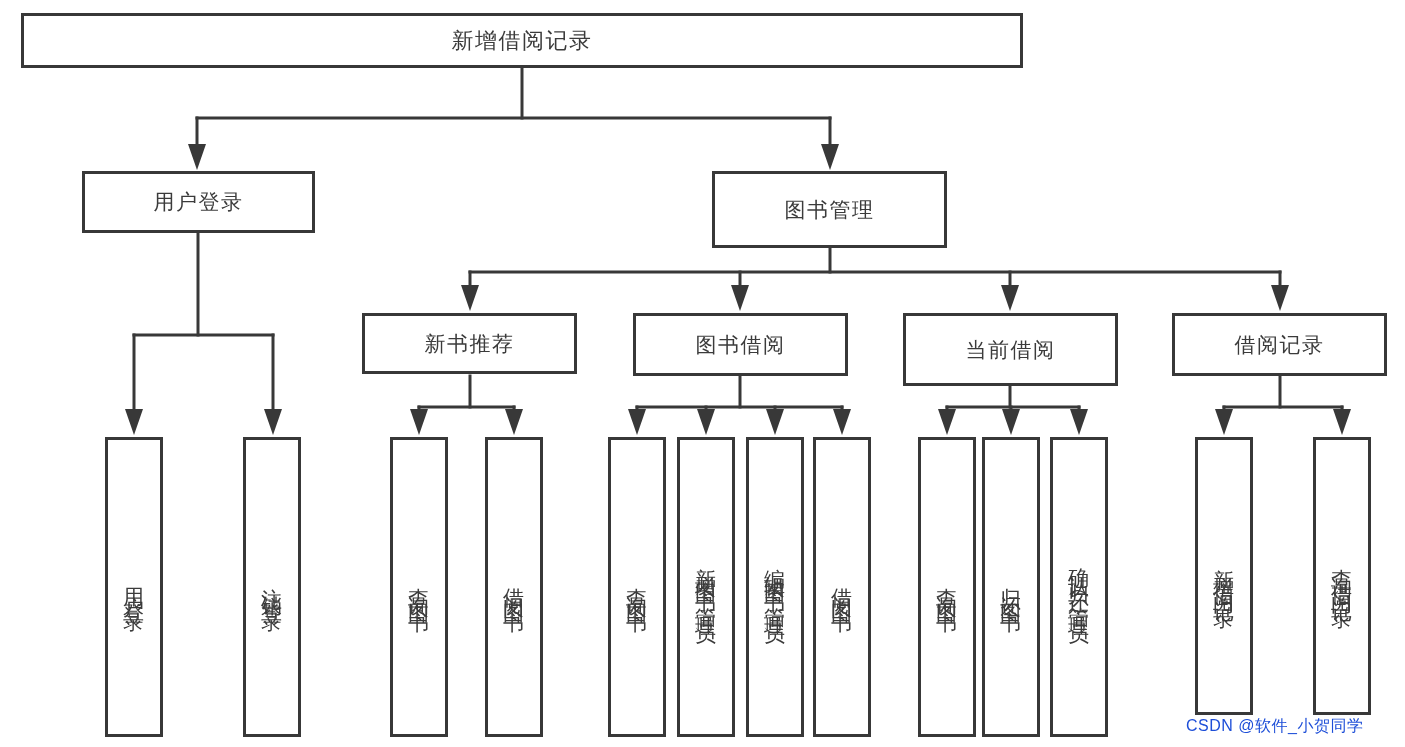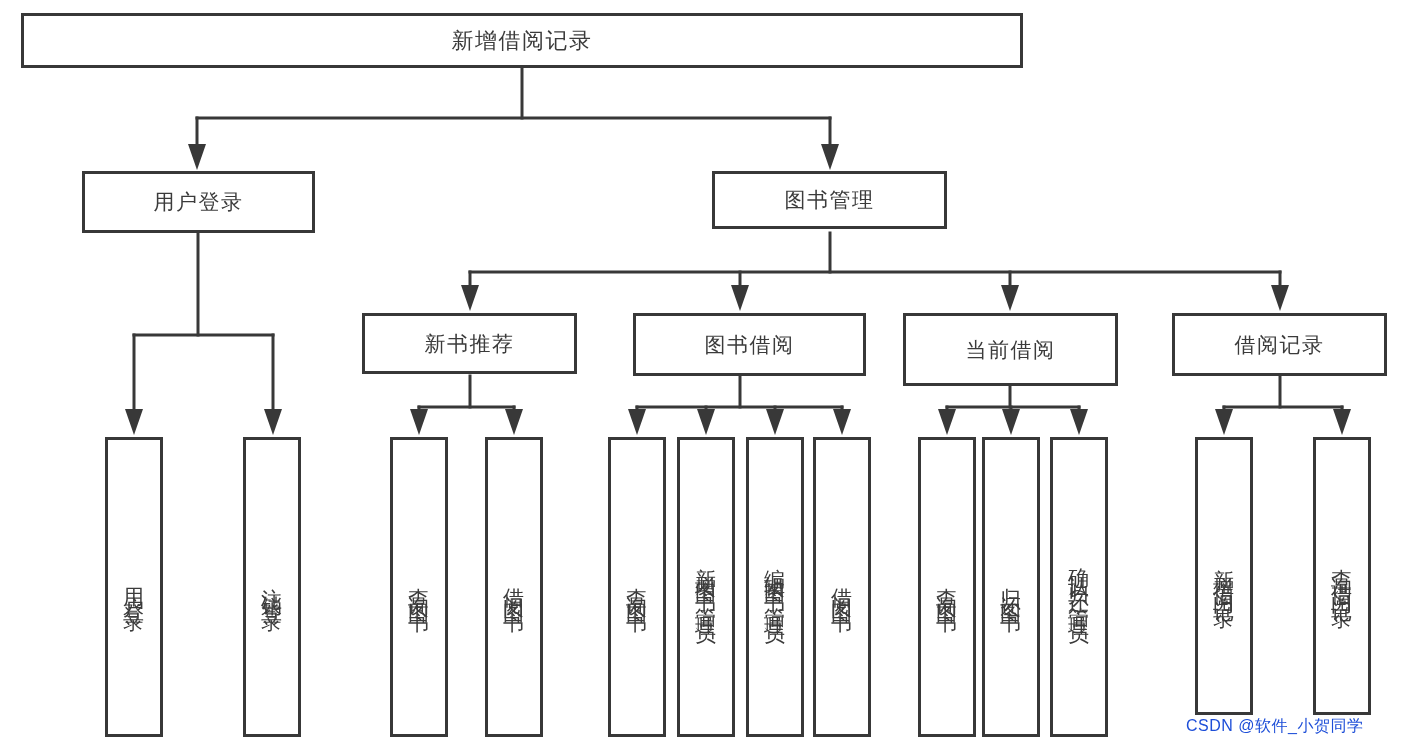--- a/index.html
+++ b/index.html
@@ -120,24 +120,24 @@
       <polygon points="1070,409 1088,409 1079,435" fill="#383838"></polygon>
       <line x1="1224" y1="407" x2="1224" y2="413" stroke="#383838" stroke-width="3" stroke-linecap="square"></line>
       <polygon points="1215,409 1233,409 1224,435" fill="#383838"></polygon>
       <line x1="1342" y1="407" x2="1342" y2="413" stroke="#383838" stroke-width="3" stroke-linecap="square"></line>
       <polygon points="1333,409 1351,409 1342,435" fill="#383838"></polygon>
     </svg>
 
   <div class="node hbox root" style="left:21px; top:13px; width:1002px; height:55px;">新增借阅记录</div>
 
   <div class="node hbox" style="left:82px; top:171px; width:233px; height:62px;">用户登录</div>
-  <div class="node hbox" style="left:712px; top:171px; width:235px; height:58px;text-align:right;">图书管理</div>
+  <div class="node hbox" style="left:712px; top:171px; width:235px; height:77px;text-align:right;">图书管理</div>
 
   <div class="node hbox" style="left:362px; top:313px; width:215px; height:61px;">新书推荐</div>
-  <div class="node hbox" style="left:633px; top:313px; width:233px; height:63px;">图书借阅</div>
+  <div class="node hbox" style="left:633px; top:313px; width:215px; height:63px;">图书借阅</div>
   <div class="node hbox" style="left:903px; top:313px; width:215px; height:73px;">当前借阅</div>
   <div class="node hbox" style="left:1172px; top:313px; width:215px; height:63px;">借阅记录</div>
 
   <div class="node vbox" style="left:105px; top:437px;">用户登录</div>
   <div class="node vbox" style="left:243px; top:437px;">注销登录</div>
 
   <div class="node vbox" style="left:390px; top:437px;">查询图书</div>
   <div class="node vbox" style="left:485px; top:437px;">借阅图书</div>
 
   <div class="node vbox" style="left:608px; top:437px;">查询图书</div>

